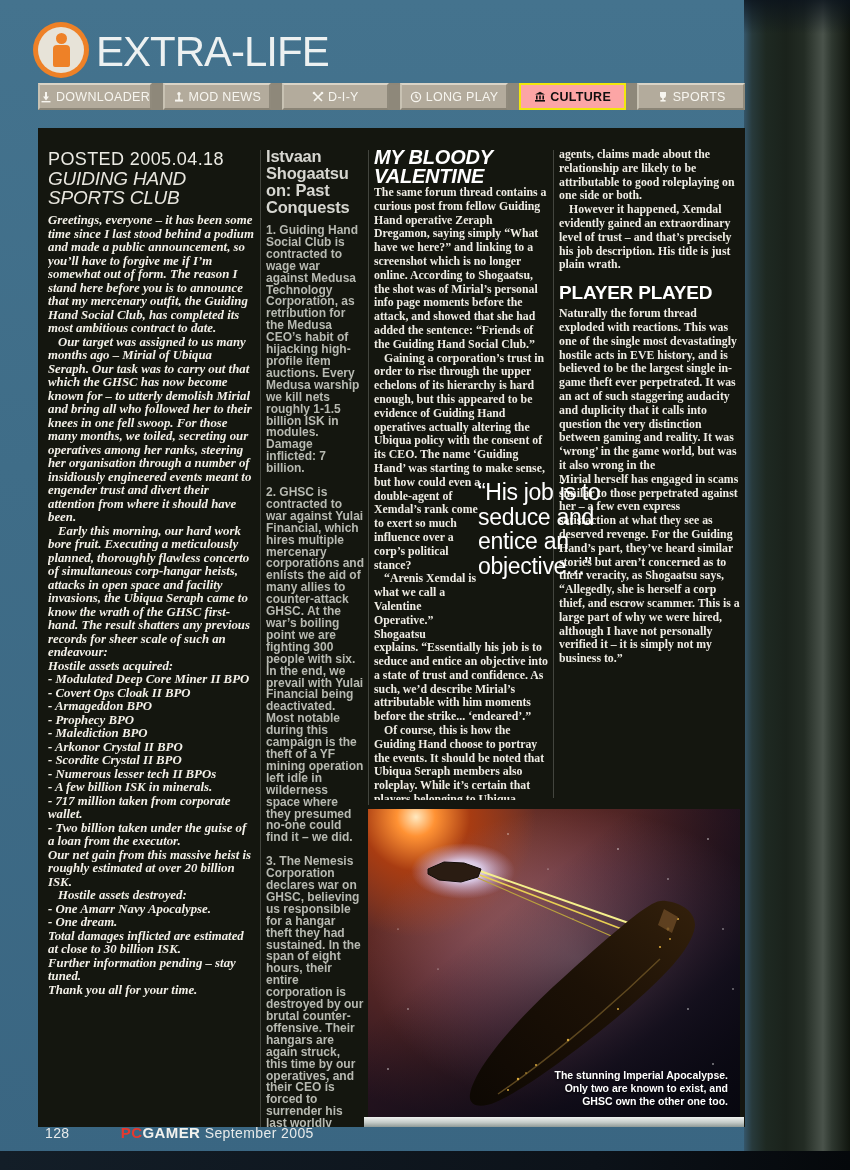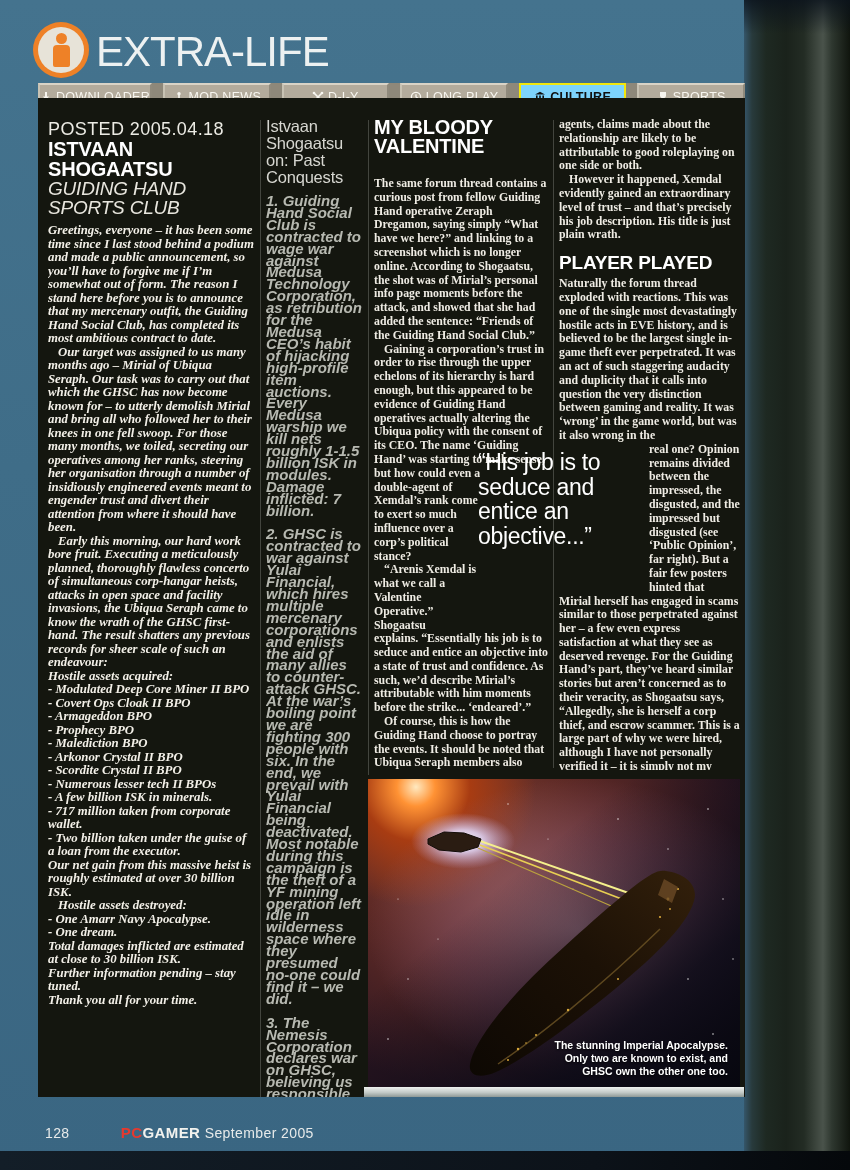--- a/index.html
+++ b/index.html
@@ -15,43 +15,43 @@
   .logo{position:absolute;left:33px;top:22px;width:56px;height:56px;border-radius:50%;background:#ee8127;}
   .logo .inner{position:absolute;left:5px;top:5px;width:46px;height:46px;border-radius:50%;background:#e7e3d8;}
   .logo .head{position:absolute;left:23px;top:11px;width:11px;height:11px;border-radius:50%;background:#ee8127;}
   .logo .torso{position:absolute;left:20px;top:23px;width:17px;height:22px;border-radius:4px 4px 2px 2px;background:#ee8127;}
   .section-title{position:absolute;left:96px;top:28px;font-size:42px;font-weight:400;color:#edf1f1;letter-spacing:-1px;}
 
   
   .tabbar{position:absolute;left:38px;top:83px;width:707px;height:27px;display:flex;gap:11px;background:#8e887a;padding:0;}
   .tab{flex:1;display:flex;align-items:center;justify-content:center;gap:4px;background:#b3ab9c;color:#f7f5ef;
     font-size:12.5px;letter-spacing:.3px;border-top:2px solid #d9d3c6;border-left:2px solid #c8c2b3;border-right:2px solid #908a7c;border-bottom:2px solid #8a8476;cursor:pointer;}
-  .tab.active{background:#7dd3fc;color:#101010;font-weight:700;border-color:#f2e70c;}
+  .tab.active{background:#fca5a5;color:#101010;font-weight:700;border-color:#f2e70c;}
   .tab svg{width:12px;height:12px;flex:none;}
 
   
-  .content{position:absolute;left:38px;top:98px;width:707px;height:999px;background:#14160f;overflow:hidden;}
+  .content{position:absolute;left:38px;top:128px;width:707px;height:999px;background:#14160f;overflow:hidden;}
   .vdiv{position:absolute;top:22px;width:1px;background:rgba(190,195,185,.28);}
 
   .col{position:absolute;overflow:hidden;}
   .col1{left:10px;top:22px;width:206px;height:978px;}
   .posted{font-size:18px;line-height:19px;color:#ecebe4;letter-spacing:.4px;}
   .author{font-size:20px;line-height:20px;font-weight:700;color:#fff;letter-spacing:-.2px;}
   .affil{font-size:19px;line-height:19px;font-style:italic;color:#e8e6de;letter-spacing:-.2px;margin-bottom:7px;}
   .col1 .blk{font-family:"Liberation Serif",serif;font-style:italic;font-weight:700;font-size:12.8px;line-height:13.5px;color:#f3f0e8;}
   .ind{text-indent:10px;}
 
   .col2{left:228px;top:20px;width:98px;height:1070px;}
-  .side-title{font-size:16.5px;line-height:17px;font-weight:400;color:#d6d6d0;margin-bottom:9px;letter-spacing:-.2px;}
-  .col2 .blk{font-size:15px;line-height:11.9px;font-weight:700;color:#b7b9b1;margin-bottom:12px;font-style:italic;}
+  .side-title{font-size:16.5px;line-height:17px;font-weight:700;color:#d6d6d0;margin-bottom:9px;letter-spacing:-.2px;}
+  .col2 .blk{font-size:12px;line-height:11.9px;font-weight:700;color:#b7b9b1;margin-bottom:12px;}
 
   .colA .blk{font-family:"Liberation Serif",serif;font-weight:700;font-size:11.8px;line-height:13.8px;color:#efece4;}
   .col3{left:336px;top:20px;width:174px;height:652px;}
   .col4{left:521px;top:20px;width:181px;height:652px;}
-  .h1{font-size:20px;line-height:19px;font-weight:700;color:#fff;margin-bottom:21px;letter-spacing:-.2px;}
+  .h1{font-size:20px;line-height:19px;font-weight:700;color:#fff;margin-bottom:0;letter-spacing:-.2px;font-style:italic;}
   .colA .h2{font-family:"Liberation Sans",sans-serif;font-size:19px;line-height:19px;font-weight:700;color:#fff;margin:11px 0 5px;letter-spacing:-.2px;}
   .narrow{padding-right:70px;}
   .narrow-l{margin-left:90px;}
 
   .pull-quote{position:absolute;left:440px;top:352px;width:152px;font-size:23px;line-height:24.5px;font-weight:400;color:#fff;letter-spacing:-.3px;}
 
   
   .eve{position:absolute;left:330px;top:681px;width:372px;height:308px;overflow:hidden;background:#000000;}
   .eve svg{display:block;}
   .caption{position:absolute;right:12px;bottom:9px;text-align:right;}
@@ -127,39 +127,38 @@
     </div>
   </div>
 
   <div class="content">
     <div class="vdiv" style="left:222px;height:982px;"></div>
     <div class="vdiv" style="left:330px;height:655px;"></div>
     <div class="vdiv" style="left:515px;height:648px;"></div>
 
     <div class="col col1">
       <div class="posted">POSTED 2005.04.18</div>
-      <div class="author">ISTVAAN SHOGAATSU</div>
       <div class="affil">GUIDING HAND SPORTS CLUB</div>
       <div>
           <div class="blk">Greetings, everyone – it has been some time since I last stood behind a podium and made a public announcement, so you’ll have to forgive me if I’m somewhat out of form. The reason I stand here before you is to announce that my mercenary outfit, the Guiding Hand Social Club, has completed its most ambitious contract to date.</div>
           <div class="blk ind">Our target was assigned to us many months ago – Mirial of Ubiqua Seraph. Our task was to carry out that which the GHSC has now become known for – to utterly demolish Mirial and bring all who followed her to their knees in one fell swoop. For those many months, we toiled, secreting our operatives among her ranks, steering her organisation through a number of insidiously engineered events meant to engender trust and divert their attention from where it should have been.</div>
           <div class="blk ind">Early this morning, our hard work bore fruit. Executing a meticulously planned, thoroughly flawless concerto of simultaneous corp-hangar heists, attacks in open space and facility invasions, the Ubiqua Seraph came to know the wrath of the GHSC first-hand. The result shatters any previous records for sheer scale of such an endeavour:</div>
           <div class="blk">Hostile assets acquired:</div>
           <div class="blk">- Modulated Deep Core Miner II BPO</div>
           <div class="blk">- Covert Ops Cloak II BPO</div>
           <div class="blk">- Armageddon BPO</div>
           <div class="blk">- Prophecy BPO</div>
           <div class="blk">- Malediction BPO</div>
           <div class="blk">- Arkonor Crystal II BPO</div>
           <div class="blk">- Scordite Crystal II BPO</div>
           <div class="blk">- Numerous lesser tech II BPOs</div>
           <div class="blk">- A few billion ISK in minerals.</div>
           <div class="blk">- 717 million taken from corporate wallet.</div>
           <div class="blk">- Two billion taken under the guise of a loan from the executor.</div>
-          <div class="blk">Our net gain from this massive heist is roughly estimated at over 30 billion ISK.</div>
+          <div class="blk">Our net gain from this massive heist is roughly estimated at over 20 billion ISK.</div>
           <div class="blk ind">Hostile assets destroyed:</div>
           <div class="blk">- One Amarr Navy Apocalypse.</div>
           <div class="blk">- One dream.</div>
           <div class="blk">Total damages inflicted are estimated at close to 30 billion ISK.</div>
           <div class="blk">Further information pending – stay tuned.</div>
           <div class="blk">Thank you all for your time.</div>
         </div>
     </div>
 
     <div class="col col2">
@@ -183,21 +182,20 @@
           <div class="blk ind">Of course, this is how the Guiding Hand choose to portray the events. It should be noted that Ubiqua Seraph members also roleplay. While it’s certain that players belonging to Ubiqua Seraph genuinely trusted Xemdal and other Guiding Hand</div>
         </div>
     </div>
 
     <div class="col col4 colA">
       <div>
           <div class="blk">agents, claims made about the relationship are likely to be attributable to good roleplaying on one side or both.</div>
           <div class="blk ind">However it happened, Xemdal evidently gained an extraordinary level of trust – and that’s precisely his job description. His title is just plain wrath.</div>
           <div class="blk h2">PLAYER PLAYED</div>
           <div class="blk">Naturally the forum thread exploded with reactions. This was one of the single most devastatingly hostile acts in EVE history, and is believed to be the largest single in-game theft ever perpetrated. It was an act of such staggering audacity and duplicity that it calls into question the very distinction between gaming and reality. It was ‘wrong’ in the game world, but was it also wrong in the</div>
-          <div class="blk narrow-l">real one? Opinion remains divided between the impressed, the disgusted, and the impressed but disgusted (see ‘Public Opinion’, far right). But a fair few posters hinted that</div>
           <div class="blk">Mirial herself has engaged in scams similar to those perpetrated against her – a few even express satisfaction at what they see as deserved revenge. For the Guiding Hand’s part, they’ve heard similar stories but aren’t concerned as to their veracity, as Shogaatsu says, “Allegedly, she is herself a corp thief, and escrow scammer. This is a large part of why we were hired, although I have not personally verified it – it is simply not my business to.”</div>
         </div>
     </div>
 
     <div class="pull-quote">“His job is to seduce and entice an objective...”</div>
 
     <div class="eve">
       <svg width="372" height="308" viewBox="0 0 372 308">
         <defs>
           <radialGradient id="gNeb" cx="30%" cy="25%" r="75%">

